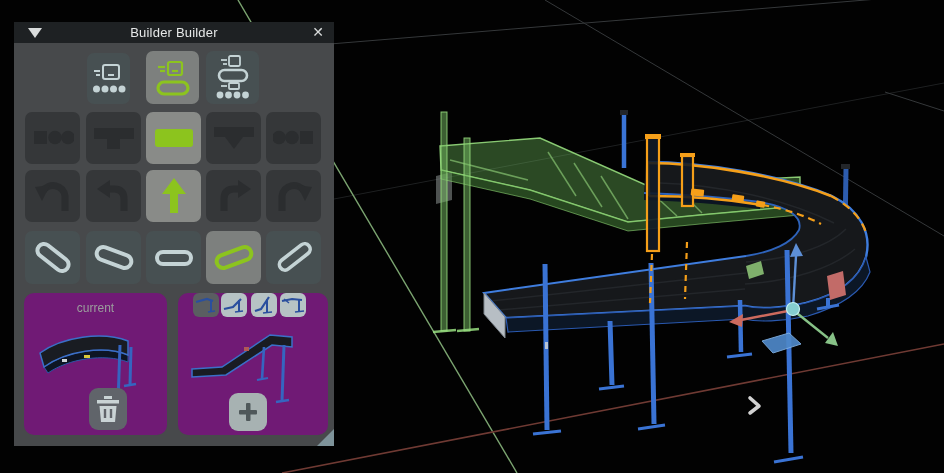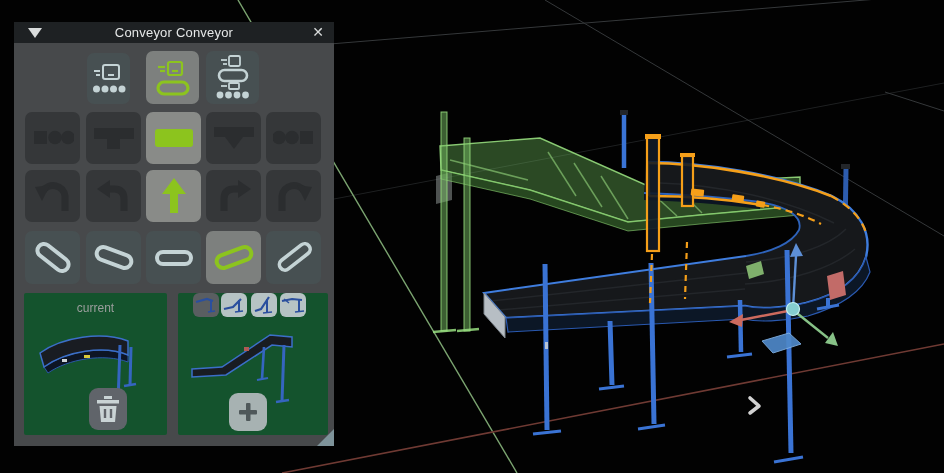--- a/index.html
+++ b/index.html
@@ -11,21 +11,21 @@
   #titlebar{position:absolute;left:0;top:0;width:100%;height:21px;background:#1e2123;}
   #title{position:absolute;left:0;top:3px;width:100%;text-align:center;font-size:13px;color:#e6e8e8;letter-spacing:.2px;}
   #collapse{position:absolute;left:14px;top:6px;width:0;height:0;cursor:pointer;
             border-left:7px solid transparent;border-right:7px solid transparent;border-top:10px solid #d9dcdc;}
   #closex{position:absolute;right:10px;top:2px;font-size:14px;color:#d9dcdc;cursor:pointer;}
   .btn{position:absolute;border-radius:7px;display:flex;align-items:center;justify-content:center;}
   .bgA{background:#475052;}         
   .bgB{background:#353739;}         
   .selA{background:#7d807e;}        
   .selB{background:#898b88;}        
-  .card{position:absolute;top:271px;height:142px;background:#14532d;border-radius:2px;}
+  .card{position:absolute;top:271px;height:142px;background:#701a75;border-radius:10px;}
   #current-label{position:absolute;left:0;top:8px;width:100%;text-align:center;font-size:12px;color:#9b9e9d;}
   .thumb-mini{position:absolute;top:0;width:26px;height:24px;border-radius:6px;}
   #trash-btn{position:absolute;left:65px;top:95px;width:38px;height:42px;border-radius:9px;background:#60646a;
              display:flex;align-items:center;justify-content:center;cursor:pointer;}
   #plus-btn{position:absolute;left:51px;top:100px;width:38px;height:38px;border-radius:9px;background:#a7b2b2;
             display:flex;align-items:center;justify-content:center;cursor:pointer;}
   #resize-handle{position:absolute;right:0;bottom:0;width:0;height:0;
                  border-left:17px solid transparent;border-bottom:17px solid #7e939a;cursor:nwse-resize;}
 </style>
 </head>
@@ -149,21 +149,21 @@
     <polygon points="762,341 789,333 801,344 773,353" fill="#4e88c9" opacity="0.92" stroke="#7fb0e4" stroke-width="1"></polygon>
     <circle cx="793" cy="309" r="6.5" fill="#85ced0" stroke="#c5f2f2" stroke-width="1.2"></circle>
   </g>
 
   <path d="M750,398 L759,406 L750,413" fill="none" stroke="#d2d2d2" stroke-width="3.6" stroke-linecap="round" stroke-linejoin="round"></path>
 </svg>
 
 <div id="panel">
   <div id="titlebar">
     <div id="collapse"></div>
-    <div id="title">Conveyor Conveyor</div>
+    <div id="title">Builder Builder</div>
     <div id="closex">✕</div>
   </div>
 
   <div class="btn bgA" style="left:73px;top:31px;width:43px;height:51px;">
     <svg width="34" height="34" viewBox="0 0 34 34">
       <g stroke="#c4d3d5" stroke-width="2" fill="none">
         <line x1="2" y1="9" x2="8" y2="9"></line>
             <line x1="4" y1="13" x2="8" y2="13"></line>
         <rect x="11" y="3" width="16" height="14" rx="2"></rect>
             <line x1="16" y1="13" x2="22" y2="13"></line>

